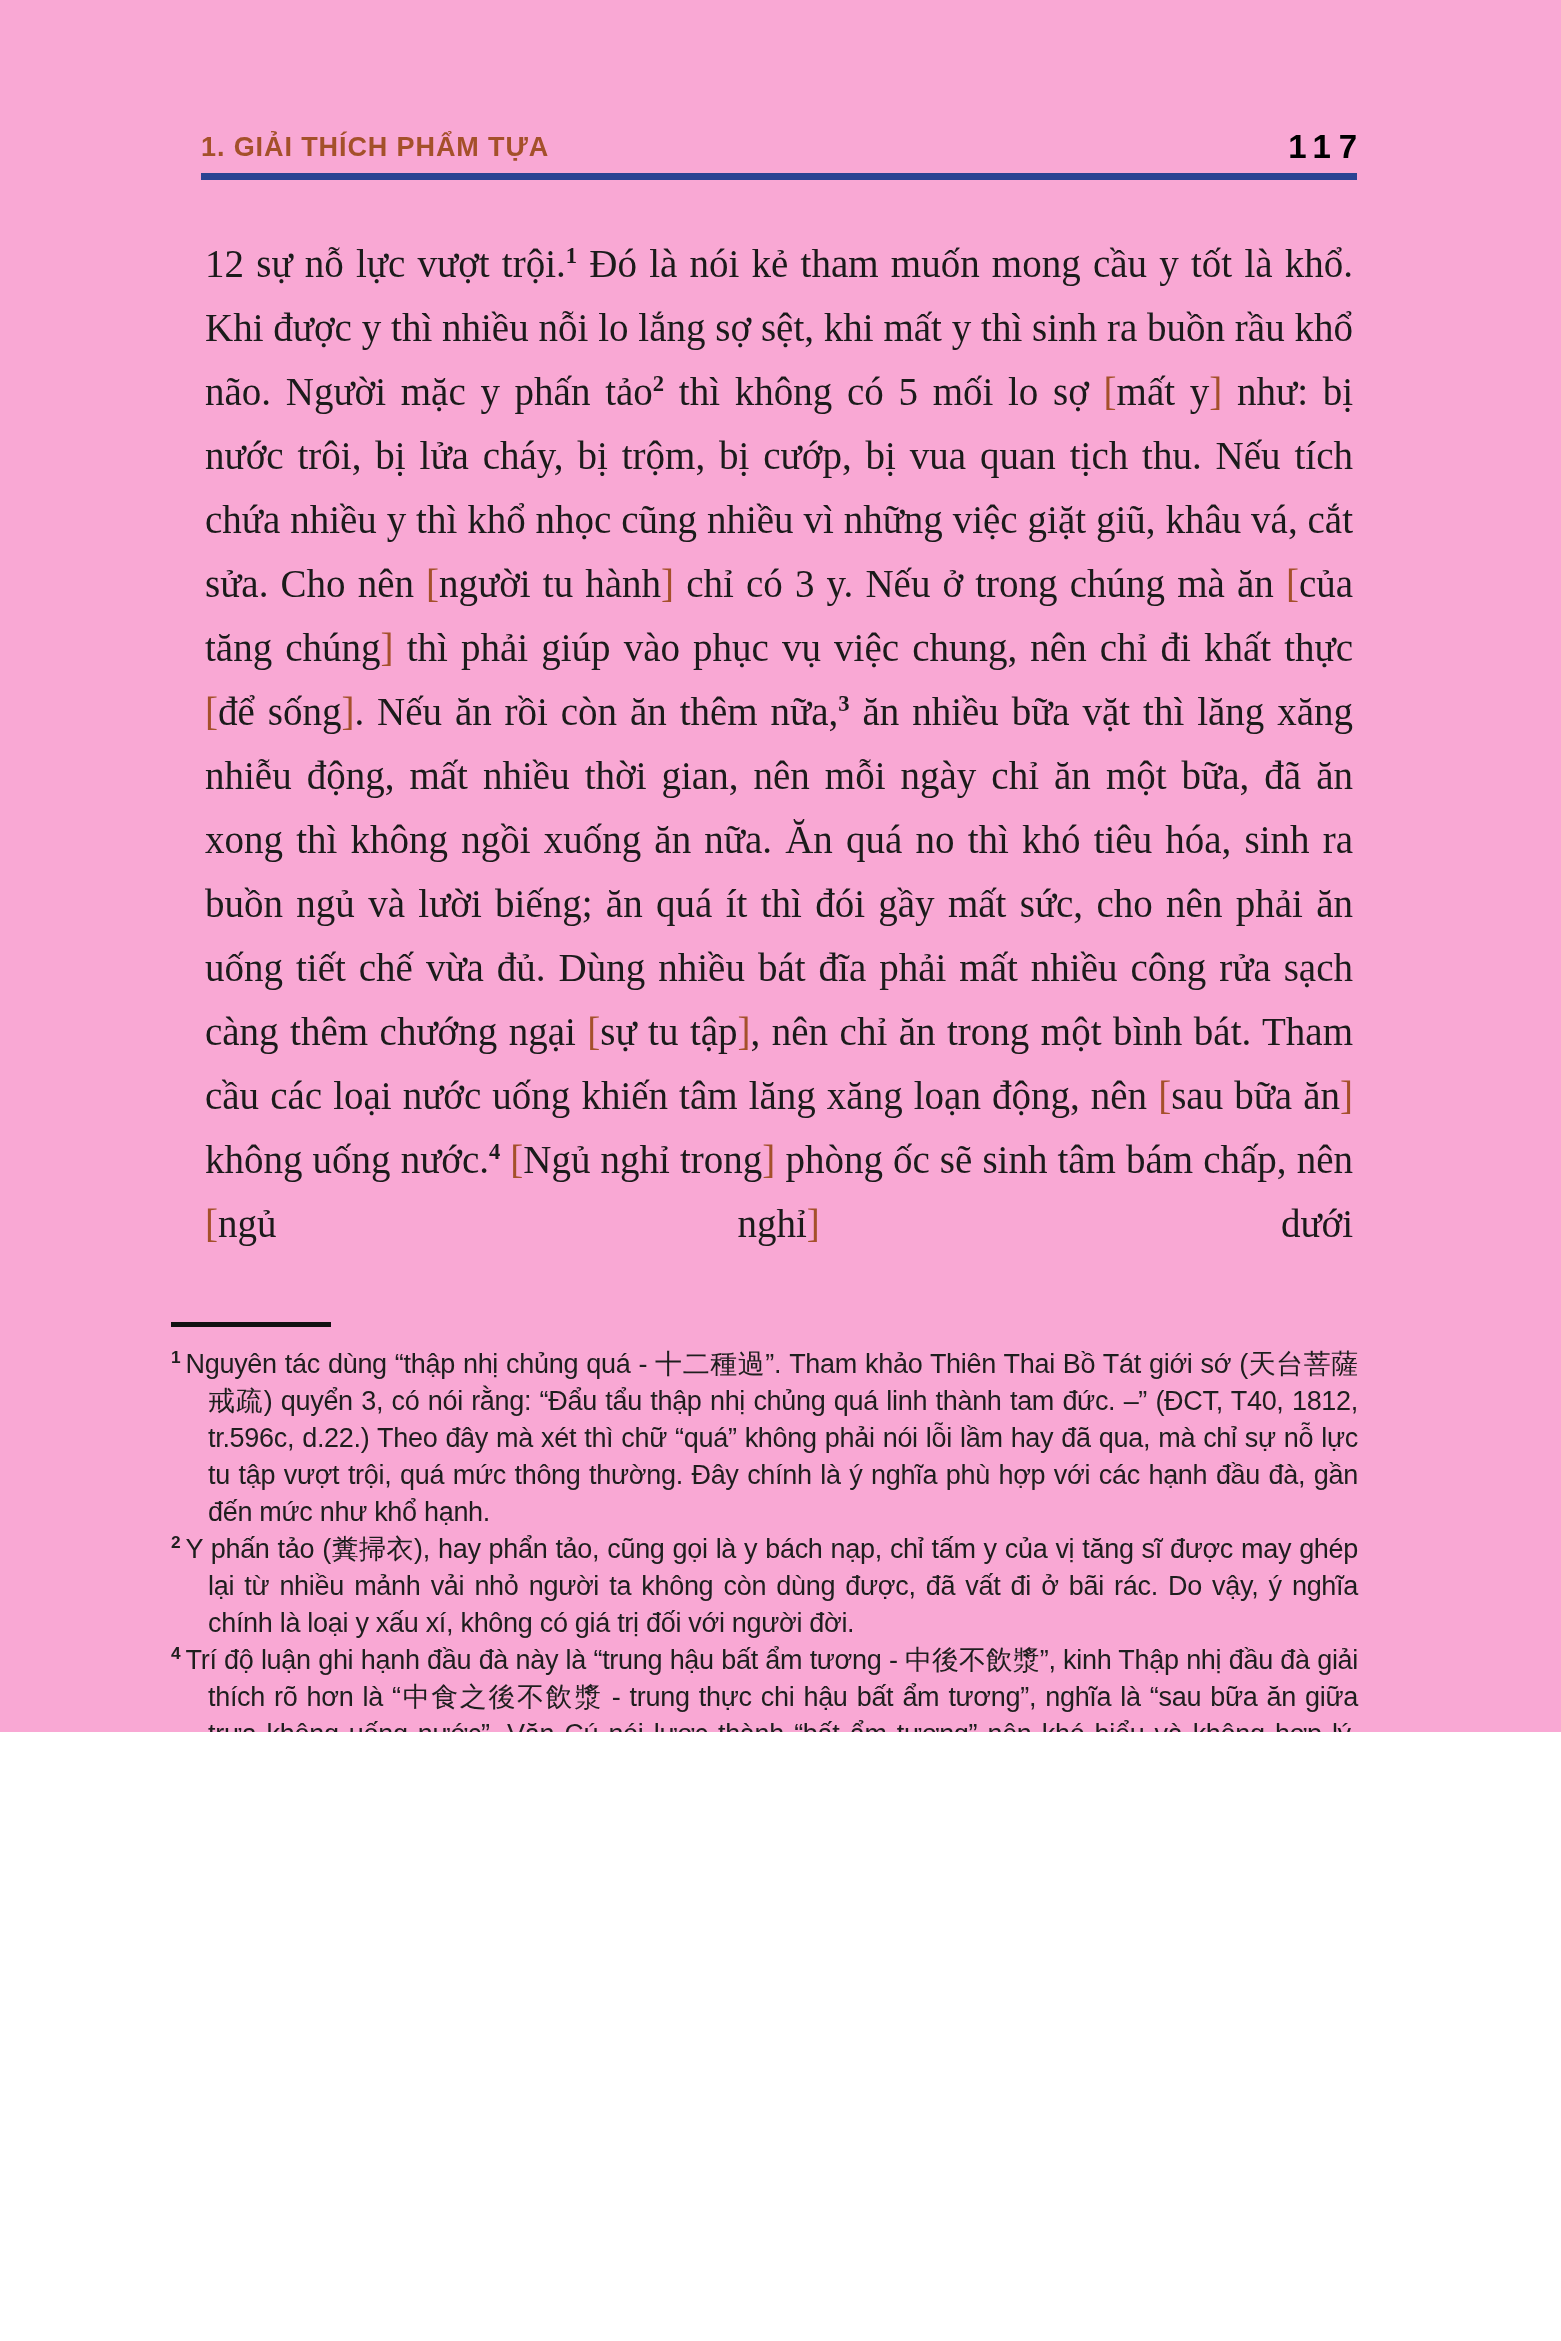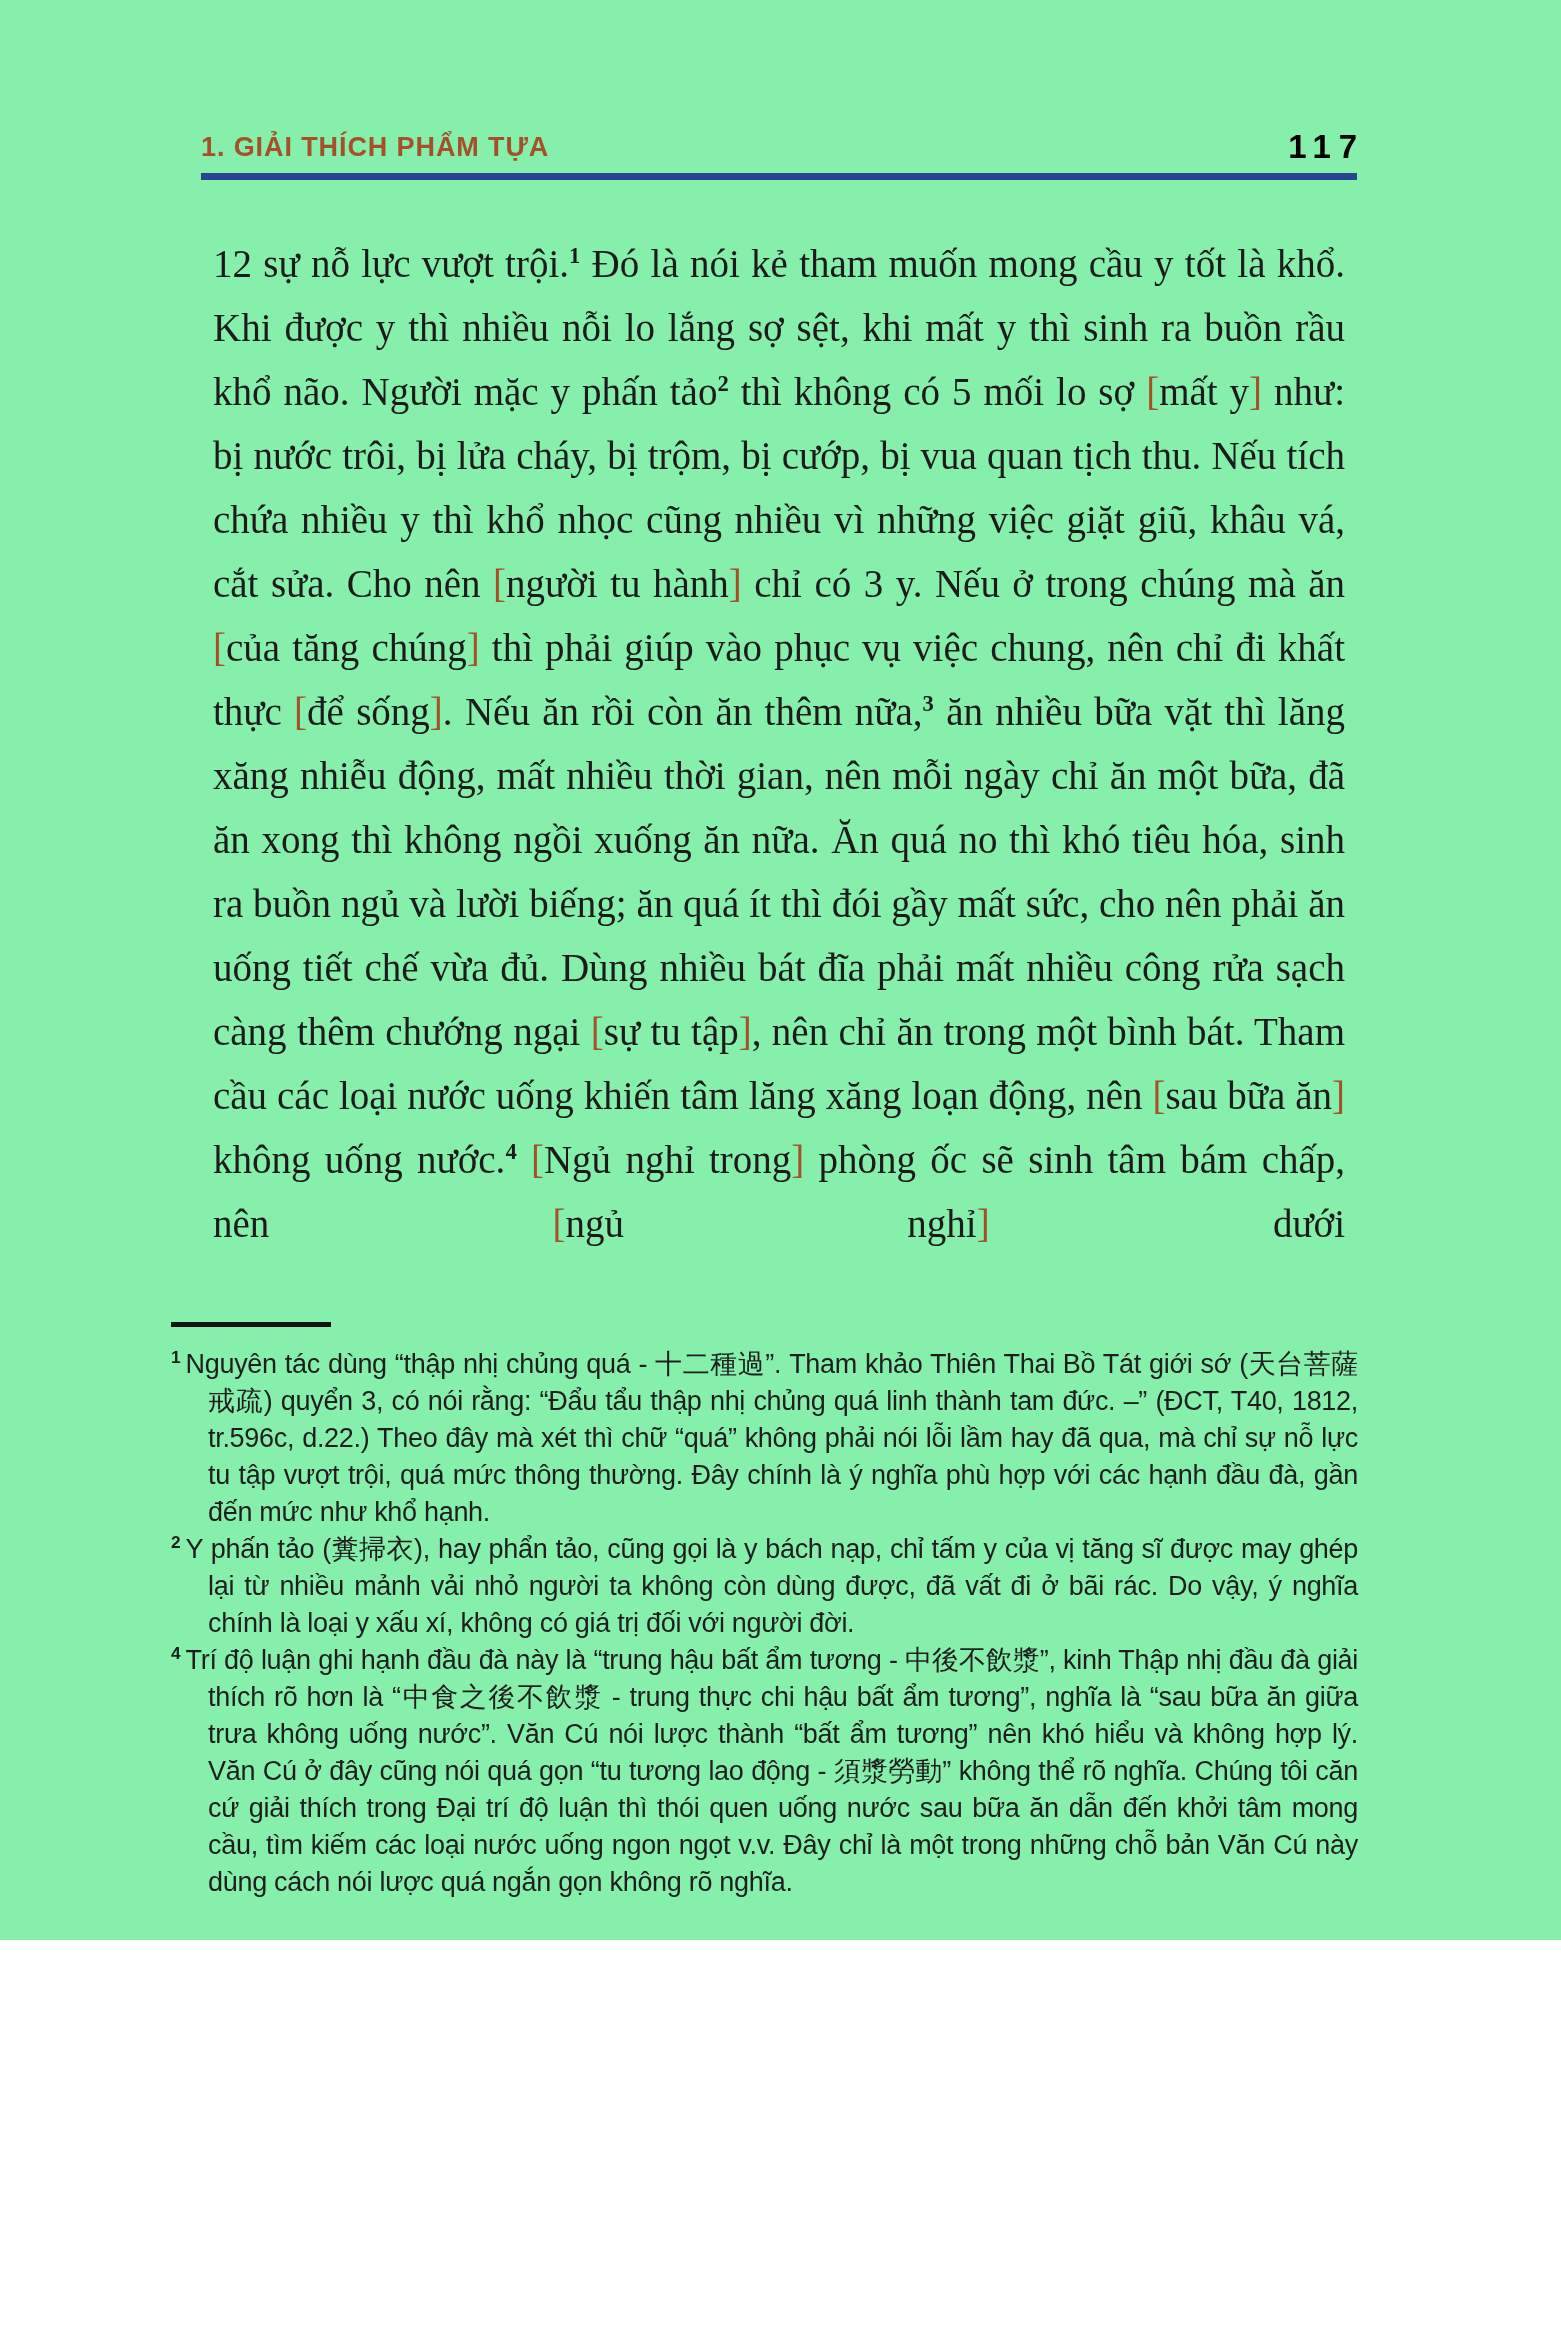--- a/index.html
+++ b/index.html
@@ -1,19 +1,19 @@
 <!DOCTYPE html>
 <html lang="vi" style="--accent: #A4502A; --rule: #2A4392; --text: #1b1b1b; --footnote_text: #1e1e1e; --page_number: #000000;font-size:14px"><head>
 <meta charset="utf-8">
 <style>
   html,body { margin:0; padding:0; background:#ffffff; }
   .page {
     position:relative;
-    width:1561px; height:1940px;
-    background:#86efac;
+    width:1561px; height:1732px;
+    background:#f9a8d4;
     overflow:hidden;
     font-family:"Liberation Serif", serif;
   }
   .inner {
     position:absolute;
     left:201px; top:130px;
     width:1156px;
   }
   
   .running-head {
@@ -41,21 +41,21 @@
   .header-rule {
     height:7px;
     background:var(--rule, #2A4392);
     margin-top:10.4px;
   }
   
   .body-text {
     margin-top:52px;
   }
   .paragraph {
-    margin:12px;
+    margin:4px;
     font-size:39px;
     line-height:64px;
     color:var(--text, #1b1b1b);
     text-align:justify;
     text-align-last:justify;
     -moz-text-align-last:justify;
     hyphens:none;
   }
   .seg-b { color:var(--accent, #A4502A); }
   sup.seg-sup {

